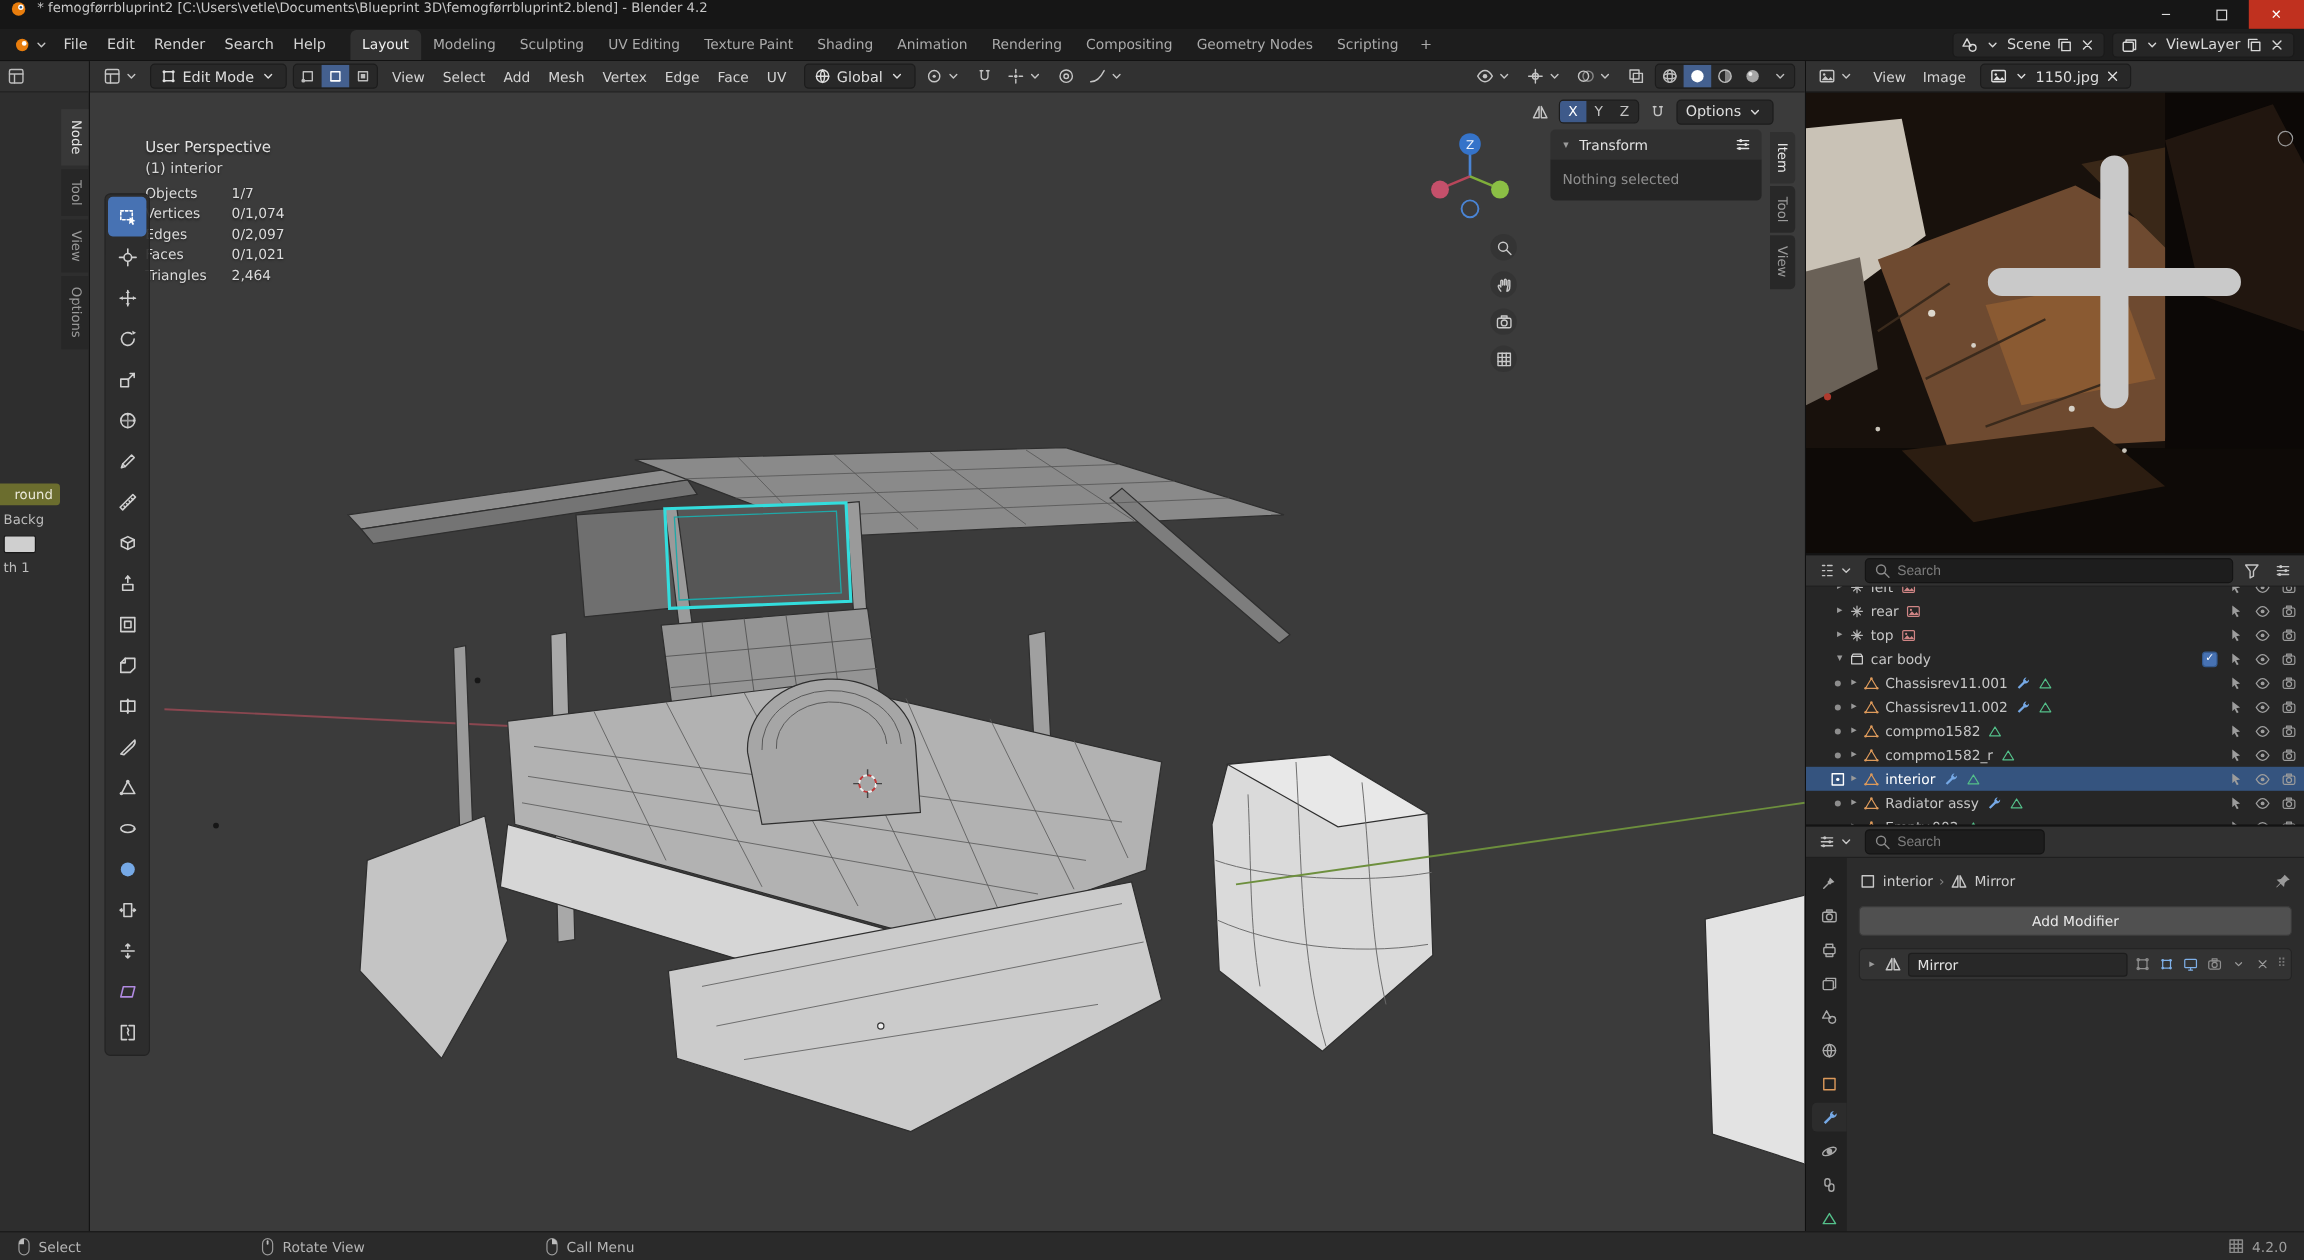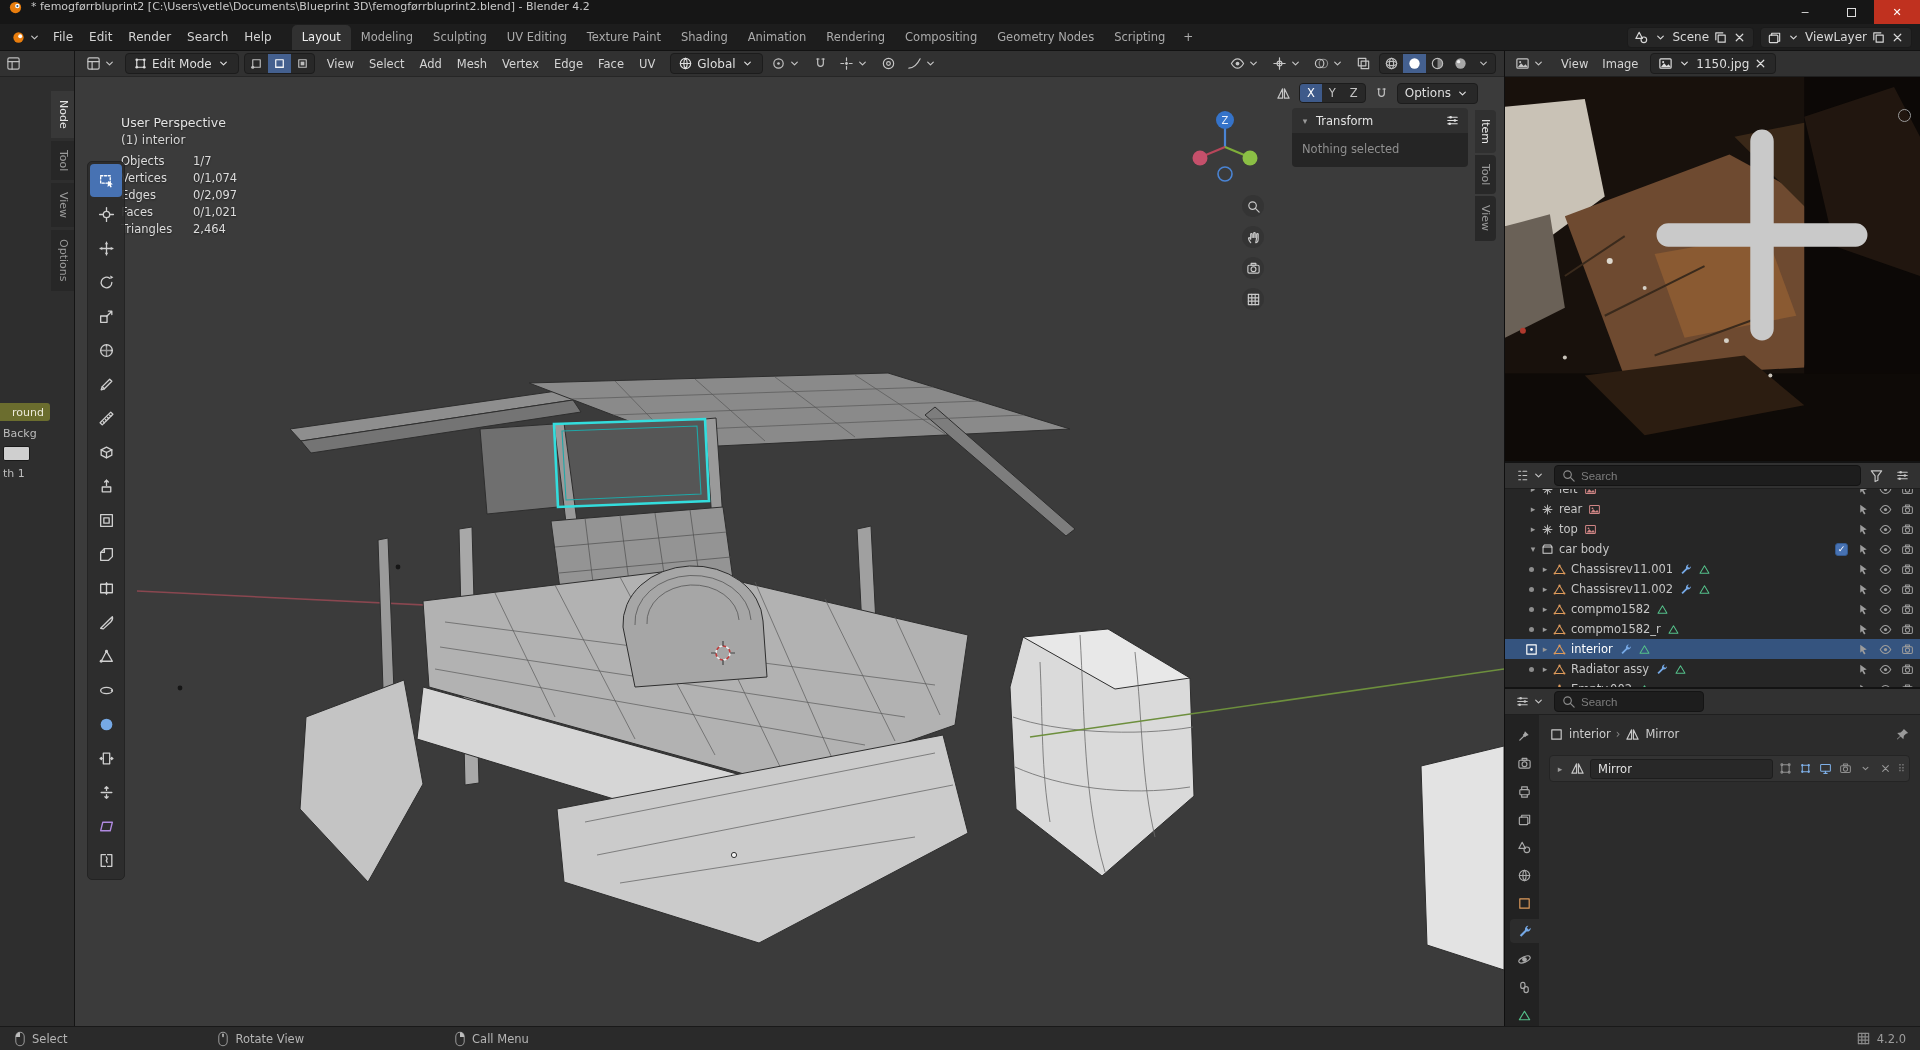--- a/index.html
+++ b/index.html
@@ -1511,20 +1511,23 @@
                     <path d="M7 3L2 13h5zM9 3l5 10H9z" class="s"></path>
                   </svg>
                 </i>
               <span data-name="breadcrumb-modifier">Mirror</span>
               <span class="spacer"></span>
               <i data-icon="pin" style="color:#9a9a9a" data-name="pin-toggle">
                   <svg class="ic" viewBox="0 0 16 16" data-name="pin-icon">
                     <path d="M9.5 2l4.5 4.5-2.2.6-2.3 2.3-.6 3.6-3-3L2.5 13.4 2 12.9 5.4 9.5l-3-3 3.6-.6 2.3-2.3z" class="f"></path>
                   </svg>
                 </i>
+            </div>
+            <div class="add-mod-btn" data-name="add-modifier-button">
+              <span>Add Modifier</span>
             </div>
             <div class="mod-panel" data-name="mirror-modifier-panel-header">
               <span class="disc" data-name="chevron-right-icon">▸</span>
               <i data-icon="mirror-mod" style="color:#c6c6c6">
                   <svg class="ic" viewBox="0 0 16 16" data-name="mirror-mod-icon">
                     <path d="M7 3L2 13h5zM9 3l5 10H9z" class="s"></path>
                   </svg>
                 </i>
               <span class="mod-name" data-name="modifier-name-field">Mirror</span>
               <span class="mtoggle" style="color:#8f8f8f" data-name="on-cage-toggle">

